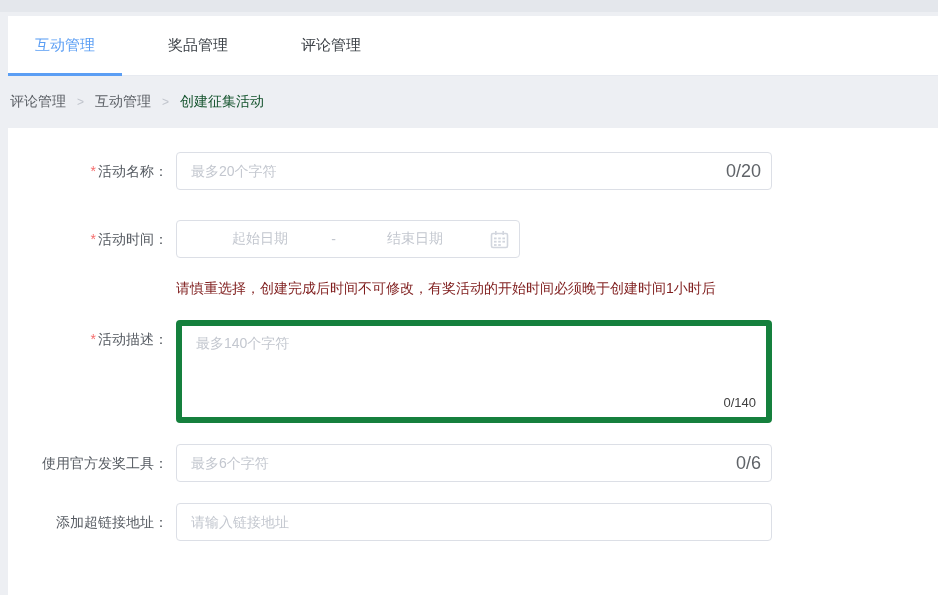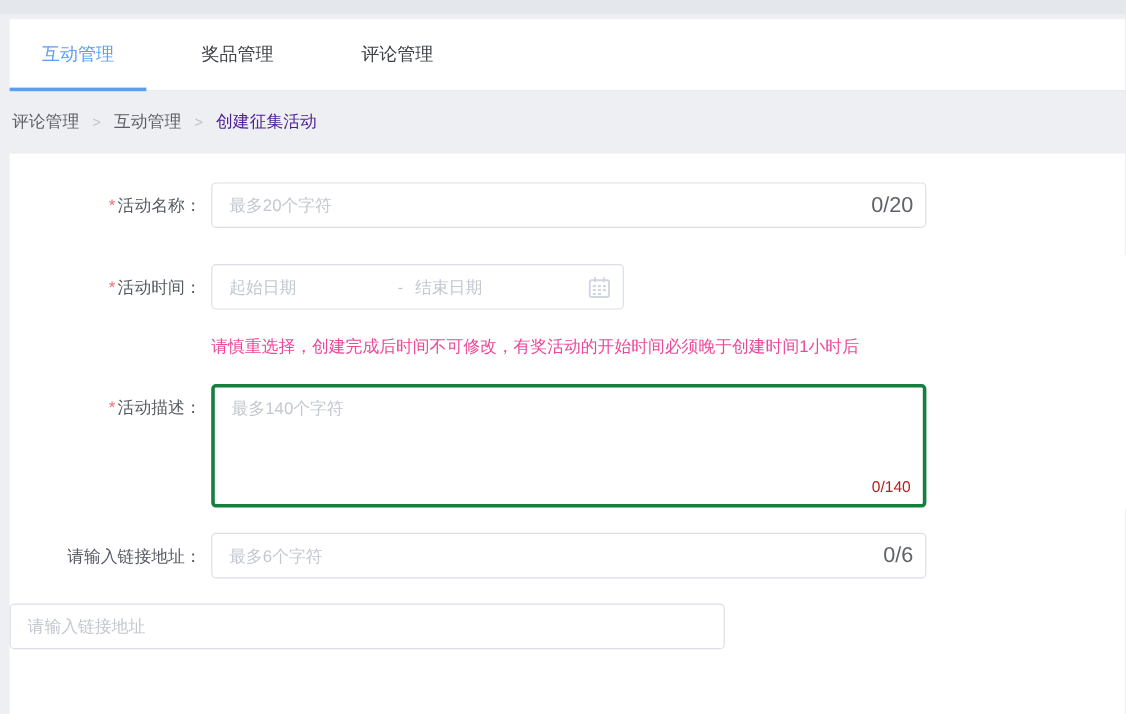--- a/index.html
+++ b/index.html
@@ -27,21 +27,21 @@
     content:""; position:absolute; left:0; right:0; bottom:-1px;
     height:3px; background:#5b9ef4;
   }
 
   
   .breadcrumb {
     position:absolute; left:10px; top:64px; height:52px;
     display:flex; align-items:center; font-size:14px;
   }
   .bc-item { color:#5c6066; cursor:pointer; }
-  .bc-item.current { color:#4c1d95; cursor:default; }
+  .bc-item.current { color:#14532d; cursor:default; }
   .bc-sep { margin:0 11px; color:#c0c4cc; font-size:12px; }
 
   
   .card {
     position:absolute; left:8px; top:116px; right:0; bottom:0;
     background:#ffffff;
   }
   .form { padding-top:24px; }
   .frow { display:flex;border-radius:13px; }
   .flabel {
@@ -81,41 +81,41 @@
   }
 
   
   .row-time { margin-top:30px; }
   .date-wrap {
     width:344px; height:38px; border:1px solid #dcdfe6; border-radius:4px;
     display:flex; align-items:center; padding:0 10px 0 14px; background:#fff;
   }
   .date-wrap input {
     border:none; outline:none; background:transparent; flex:1; min-width:0;
-    font-size:14px; color:#606266; font-family:Liberation Sans, sans-serif;
+    font-size:14px; color:#606266; font-family:Liberation Mono, monospace;text-align:center;
   }
   .date-sep { color:#c3c7cf; font-size:14px; margin:0 10px 0 2px; flex:none; }
   .cal-icon { flex:none; margin-left:6px; }
 
-  .hint { margin:20px 0 0 168px; font-size:14px; color:#ec4899; line-height:20px; }
+  .hint { margin:20px 0 0 168px; font-size:14px; color:#7f1d1d; line-height:20px; }
 
   
   .row-desc { margin-top:22px; }
   .textarea-wrap {
     position:relative; width:596px; height:103px;
-    border:3px solid #15803d; border-radius:4px; background:#fff;
+    border:6px solid #15803d; border-radius:4px; background:#fff;
   }
   .textarea-wrap textarea {
     width:100%; height:100%; border:none; outline:none; resize:none;
     padding:9px 14px 24px 14px; font-size:14px; color:#606266;
     font-family:inherit; background:transparent;
   }
   .ta-counter {
     position:absolute; right:10px; bottom:7px;
-    font-size:13px; color:#b91c1c;
+    font-size:13px; color:#404040;
   }
 
   .row-gap { margin-top:21px; }
 </style>
 </head>
 <body>
 
 <div class="page">
 
   <div class="tabbar">
@@ -185,29 +185,32 @@
           <span class="req">*</span><span>活动描述：</span>
         </div>
         <div class="textarea-wrap">
           <textarea placeholder="最多140个字符" style=""></textarea>
           <span class="ta-counter">0/140</span>
         </div>
       </div>
 
       <div class="frow row-gap">
         <div class="flabel">
-          <span>请输入链接地址：</span>
+          <span>使用官方发奖工具：</span>
         </div>
         <div class="input-wrap">
           <input type="text" placeholder="最多6个字符" style="">
           <span class="counter">0/6</span>
         </div>
       </div>
 
       <div class="frow row-gap">
+        <div class="flabel">
+          <span>添加超链接地址：</span>
+        </div>
         <div class="input-wrap">
           <input type="text" class="no-counter" placeholder="请输入链接地址" style="">
         </div>
       </div>
 
     </div>
   </div>
 </div>
 
 </body></html>

